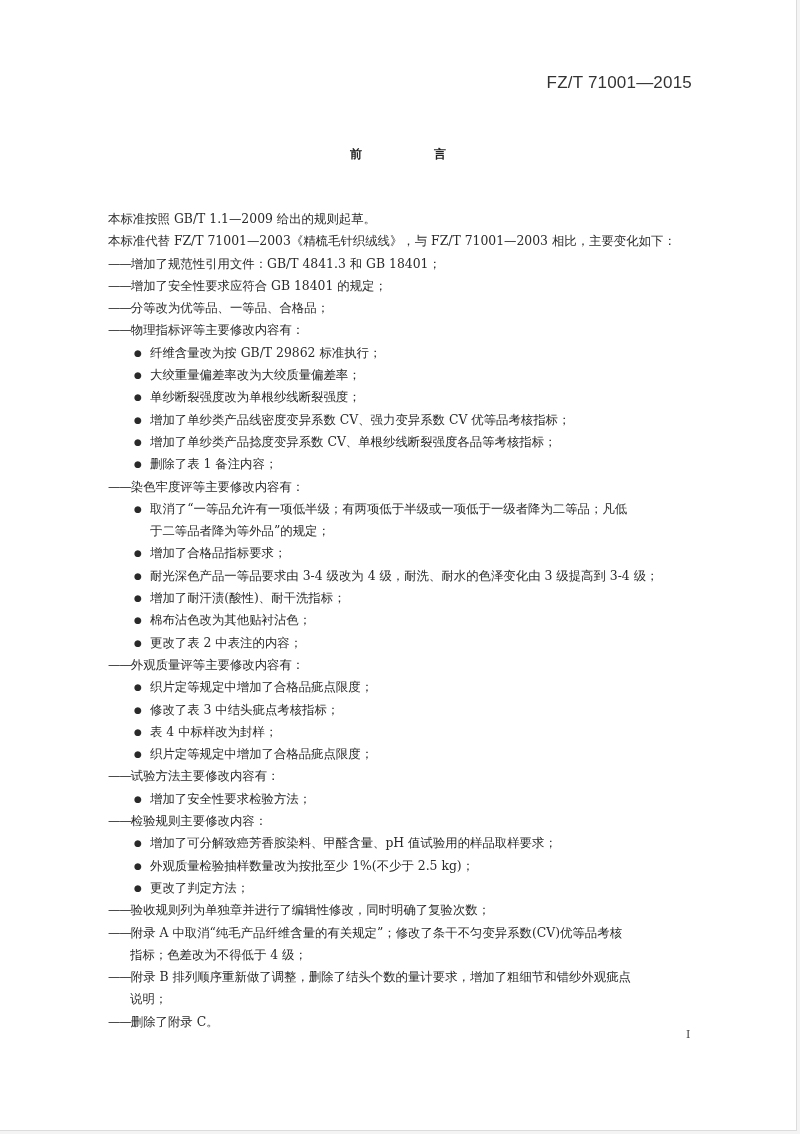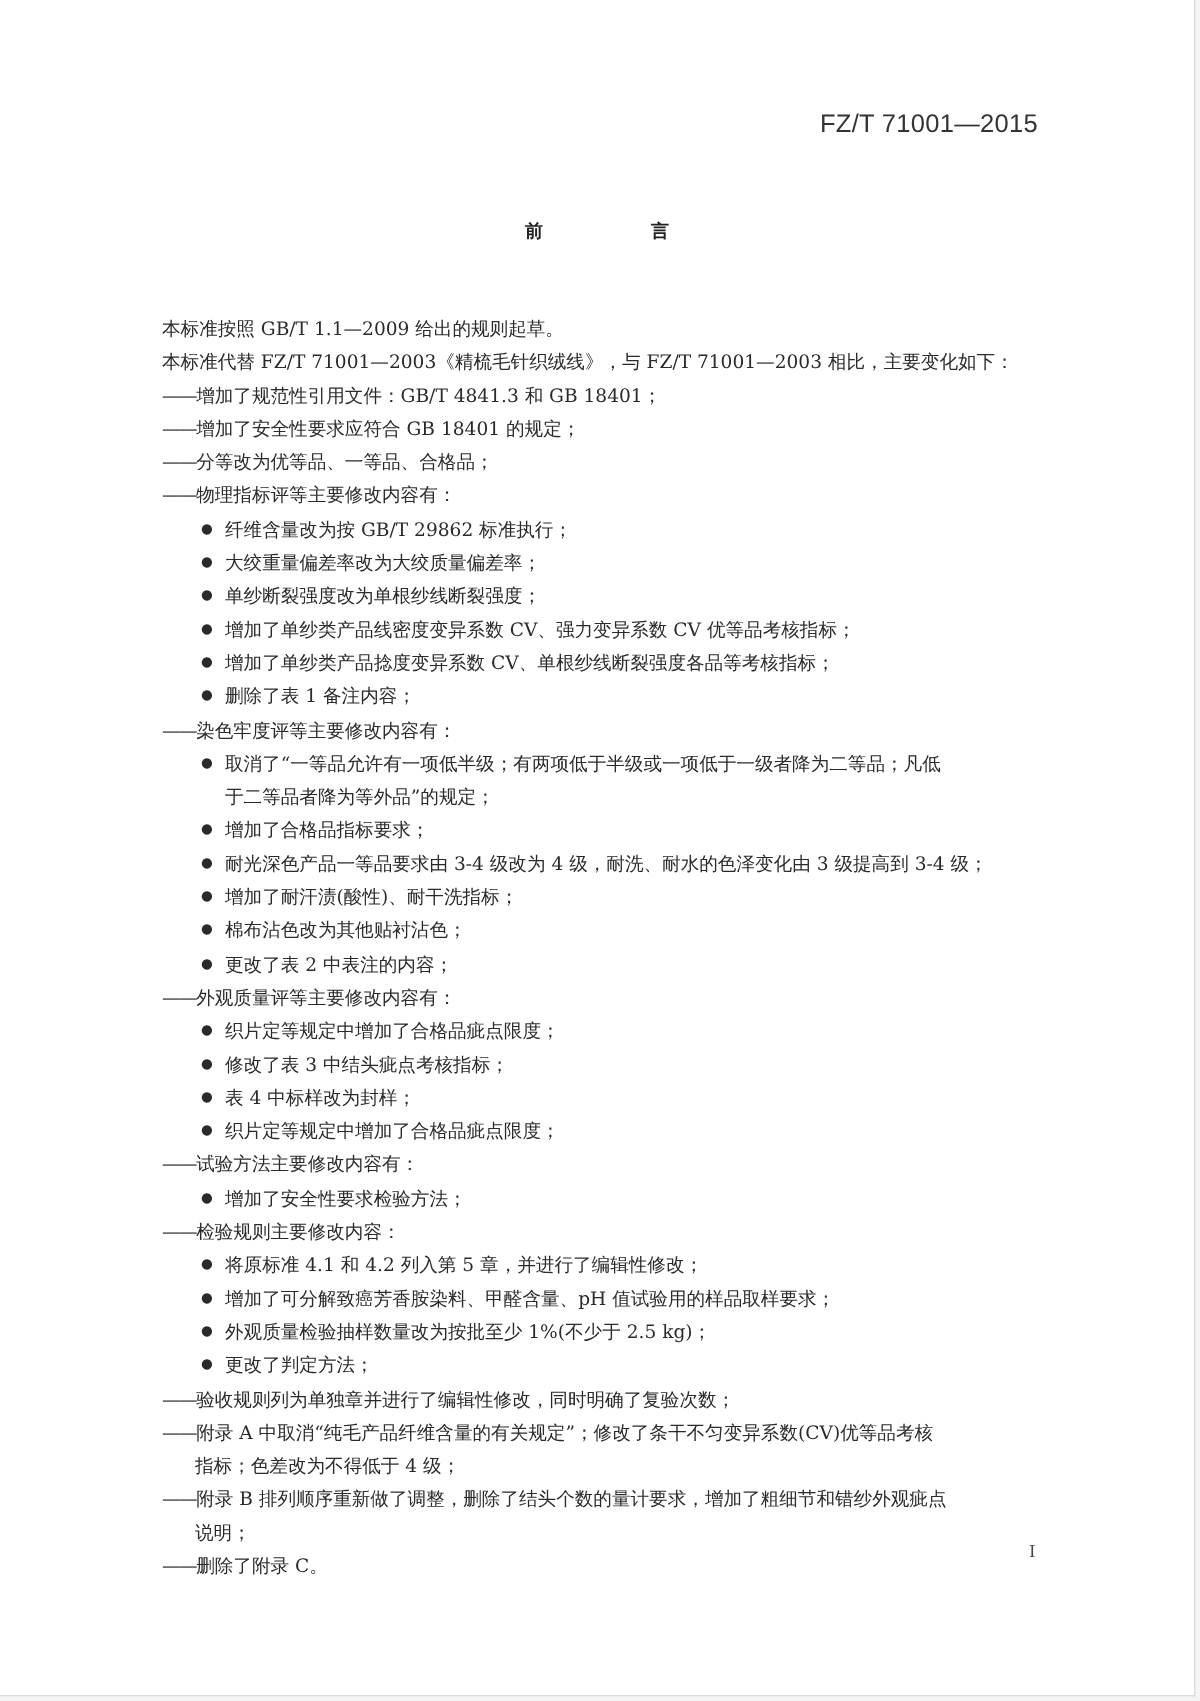--- a/index.html
+++ b/index.html
@@ -60,21 +60,20 @@
     <div class="line dash"><span>外观质量评等主要修改内容有：</span></div>
     <div class="line bullet"><span class="t">织片定等规定中增加了合格品疵点限度；</span></div>
     <div class="line bullet"><span class="t">修改了表 3 中结头疵点考核指标；</span></div>
     <div class="line bullet"><span class="t">表 4 中标样改为封样；</span></div>
     <div class="line bullet"><span class="t">织片定等规定中增加了合格品疵点限度；</span></div>
 
     <div class="line dash"><span>试验方法主要修改内容有：</span></div>
     <div class="line bullet"><span class="t">增加了安全性要求检验方法；</span></div>
 
     <div class="line dash"><span>检验规则主要修改内容：</span></div>
-    <div class="line bullet"><span class="t">将原标准 4.1 和 4.2 列入第 5 章，并进行了编辑性修改；</span></div>
     <div class="line bullet"><span class="t">增加了可分解致癌芳香胺染料、甲醛含量、pH 值试验用的样品取样要求；</span></div>
     <div class="line bullet"><span class="t">外观质量检验抽样数量改为按批至少 1%(不少于 2.5 kg)；</span></div>
     <div class="line bullet"><span class="t">更改了判定方法；</span></div>
 
     <div class="line dash"><span>验收规则列为单独章并进行了编辑性修改，同时明确了复验次数；</span></div>
     <div class="line dash"><span>附录 A 中取消“纯毛产品纤维含量的有关规定”；修改了条干不匀变异系数(CV)优等品考核</span></div>
     <div class="line cont2">指标；色差改为不得低于 4 级；</div>
     <div class="line dash"><span>附录 B 排列顺序重新做了调整，删除了结头个数的量计要求，增加了粗细节和错纱外观疵点</span></div>
     <div class="line cont2">说明；</div>
     <div class="line dash"><span>删除了附录 C。</span></div>

